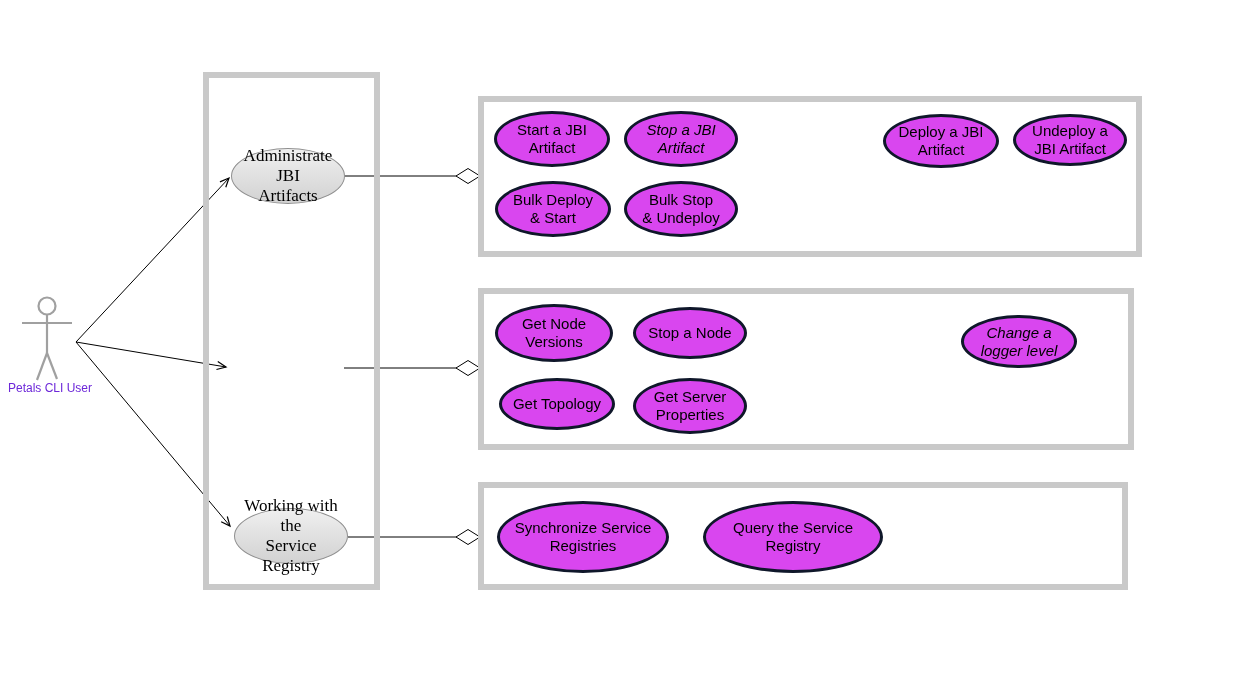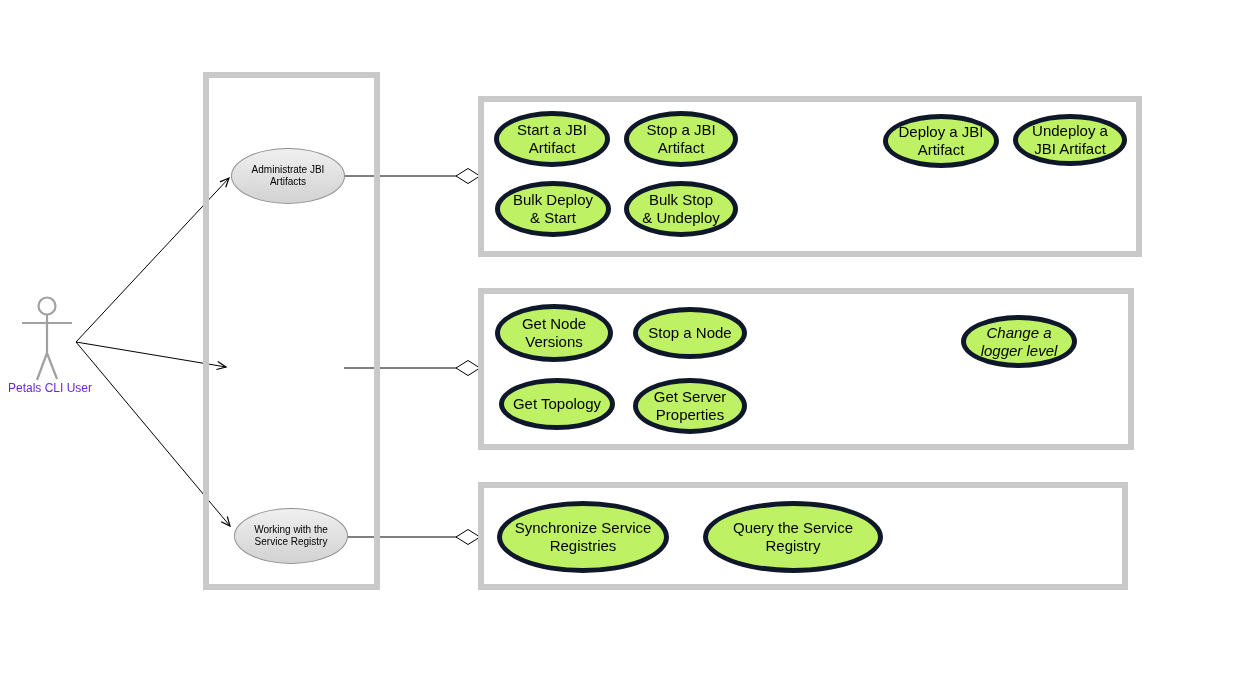--- a/index.html
+++ b/index.html
@@ -30,29 +30,30 @@
     text-align: center;
     box-sizing: border-box;
     z-index: 3;
   }
   .ellipse .lbl {
     white-space: pre-line;
     line-height: 1.18;
     color: #000;
   }
   .usecase {
-    background: #bef264;
-    border: 5px solid #0f172a;
+    background: #d946ef;
+    border: 3px solid #0f172a;
     font-size: 15px;
     text-align: center;
   }
   .subject {
     background: linear-gradient(to bottom, #f0f0f0 0%, #e2e2e2 45%, #d2d2d2 100%);
     border: 1px solid #8f8f8f;
-    font-size: 10px;
+    font-size: 17px;
+    font-family: Liberation Serif, serif;
   }
 
   .actor-label {
     position: absolute;
     left: 2px;
     top: 381px;
     width: 96px;
     text-align: center;
     font-size: 12px;
     color: #6d28d9;
@@ -109,21 +110,21 @@
   </div>
   <div class="ellipse subject" style="left:234px; top:508px; width:114px; height:56px;">
     <span class="lbl">Working with the
 Service Registry</span>
   </div>
 
   <div class="ellipse usecase" style="left:494px; top:111px; width:116px; height:56px;">
     <span class="lbl">Start a JBI
 Artifact</span>
   </div>
-  <div class="ellipse usecase" style="left:624px; top:111px; width:114px; height:56px;">
+  <div class="ellipse usecase" style="left:624px; top:111px; width:114px; height:56px;font-style:italic;">
     <span class="lbl">Stop a JBI
 Artifact</span>
   </div>
   <div class="ellipse usecase" style="left:883px; top:114px; width:116px; height:54px;">
     <span class="lbl">Deploy a JBI
 Artifact</span>
   </div>
   <div class="ellipse usecase" style="left:1013px; top:114px; width:114px; height:52px;">
     <span class="lbl">Undeploy a
 JBI Artifact</span>

